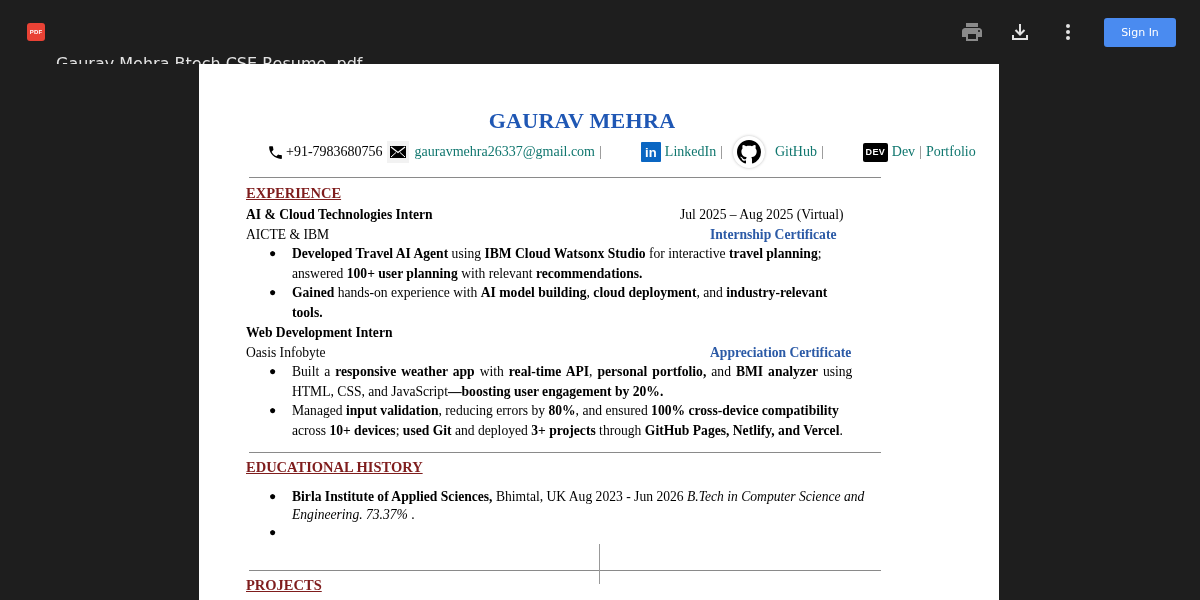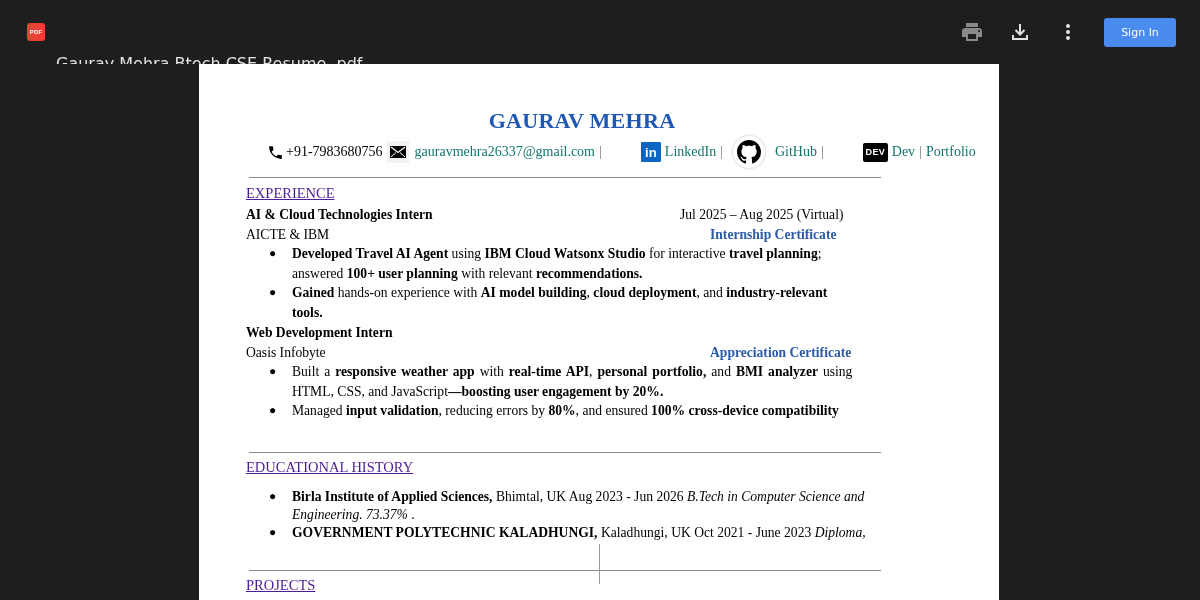--- a/index.html
+++ b/index.html
@@ -26,21 +26,21 @@
   .contact .link { color: #0f766e; }
   .sep { color: #777; margin: 0 4px; }
   .ic { display: inline-flex; align-items: center; justify-content: center; margin-left: 35px; }
   .phone-ic { width: 18px; height: 18px; margin-right: 2px; }
   .mail-ic { width: 22px; height: 22px; background: #f2f2f2; margin: 0 6px 0 4px; }
   .li-ic { width: 20px; height: 20px; background: #0a66c2; color: #fff; font-family: "Liberation Sans", sans-serif; font-weight: bold; font-size: 13px; margin-right: 4px; border-radius: 1px; }
   .gh-ic { width: 32px; height: 32px; border-radius: 50%; background: #fff; box-shadow: 0 0 3px rgba(0,0,0,0.25); margin: 0 10px 0 6px; }
   .dev-ic { width: 25px; height: 19px; background: #000; color: #fff; font-family: "Liberation Sans", sans-serif; font-weight: bold; font-size: 9px; margin-right: 4px; border-radius: 2px; letter-spacing: 0.3px; }
   .rule { position: absolute; left: 50px; width: 632px; height: 1px; background: #8a8a8a; }
 
-  .sec-head { position: absolute; left: 47px; color: #4c1d95; font-weight: normal; text-decoration: underline; font-family: "Liberation Serif", serif; font-size: 14.5px; }
+  .sec-head { position: absolute; left: 47px; color: #7f1d1d; font-weight: bold; text-decoration: underline; font-family: "Liberation Serif", serif; font-size: 14.5px; }
   .line { position: absolute; font-family: "Liberation Serif", serif; font-size: 13.6px; line-height: 19.6px; white-space: nowrap; color: #000; }
   .b { font-weight: bold; }
   .i { font-style: italic; text-align: center; }
   .cert { color: #2b5aa6; font-weight: bold; }
   .bullet { position: absolute; left: 70px; font-size: 12px; }
   .cursor { position: absolute; left: 400px; top: 480px; width: 1px; height: 40px; background: #999; }
 </style>
 </head>
 <body>
 
@@ -121,29 +121,29 @@
     <div class="line rich" style="left:93px; top:239px"><span class="b">tools.</span></div>
 
     <div class="line b" style="left:47px; top:259px">Web Development Intern</div>
     <div class="line" style="left:47px; top:279px">Oasis Infobyte</div>
     <div class="line cert" style="left:511px; top:279px">Appreciation Certificate</div>
     <div class="line bullet" style="top:298px">●</div>
     <div class="line rich" style="left:93px; top:298px; word-spacing:1.6px"><span>Built a </span><span class="b">responsive weather app</span><span> with </span><span class="b">real-time API</span><span>, </span><span class="b">personal portfolio,</span><span> and </span><span class="b">BMI analyzer</span><span> using</span></div>
     <div class="line rich" style="left:93px; top:318px"><span>HTML, CSS, and JavaScript</span><span class="b">—boosting user engagement by 20%.</span></div>
     <div class="line bullet" style="top:337px">●</div>
     <div class="line rich" style="left:93px; top:337px"><span>Managed </span><span class="b">input validation</span><span>, reducing errors by </span><span class="b">80%</span><span>, and ensured </span><span class="b">100% cross-device compatibility</span></div>
+    <div class="line rich" style="left:93px; top:357px"><span>across </span><span class="b">10+ devices</span><span>; </span><span class="b">used Git</span><span> and deployed </span><span class="b">3+ projects</span><span> through </span><span class="b">GitHub Pages, Netlify, and Vercel</span><span>.</span></div>
 
     <div class="rule" style="top:388px"></div>
 
     <div class="sec-head" style="top:395px">EDUCATIONAL HISTORY</div>
     <div class="line bullet" style="top:423px">●</div>
     <div class="line rich" style="left:93px; top:423px"><span class="b">Birla Institute of Applied Sciences,</span><span> Bhimtal, UK Aug 2023 - Jun 2026 </span><span class="i">B.Tech in Computer Science and</span></div>
     <div class="line rich" style="left:93px; top:441px"><span class="i">Engineering. 73.37% </span><span>.</span></div>
     <div class="line bullet" style="top:459px">●</div>
-    <div class="line rich" style="left:93px; top:459px"><span class="b">GOVERNMENT POLYTECHNIC KALADHUNGI,</span><span> Kaladhungi, UK Oct 2021 - June 2023 </span><span class="i">Diploma,</span></div>
 
     <div class="rule" style="top:506px"></div>
 
     <div class="sec-head" style="top:513px">PROJECTS</div>
 
     <div class="cursor"></div>
   </div>
 </div>
 
 </body></html>

